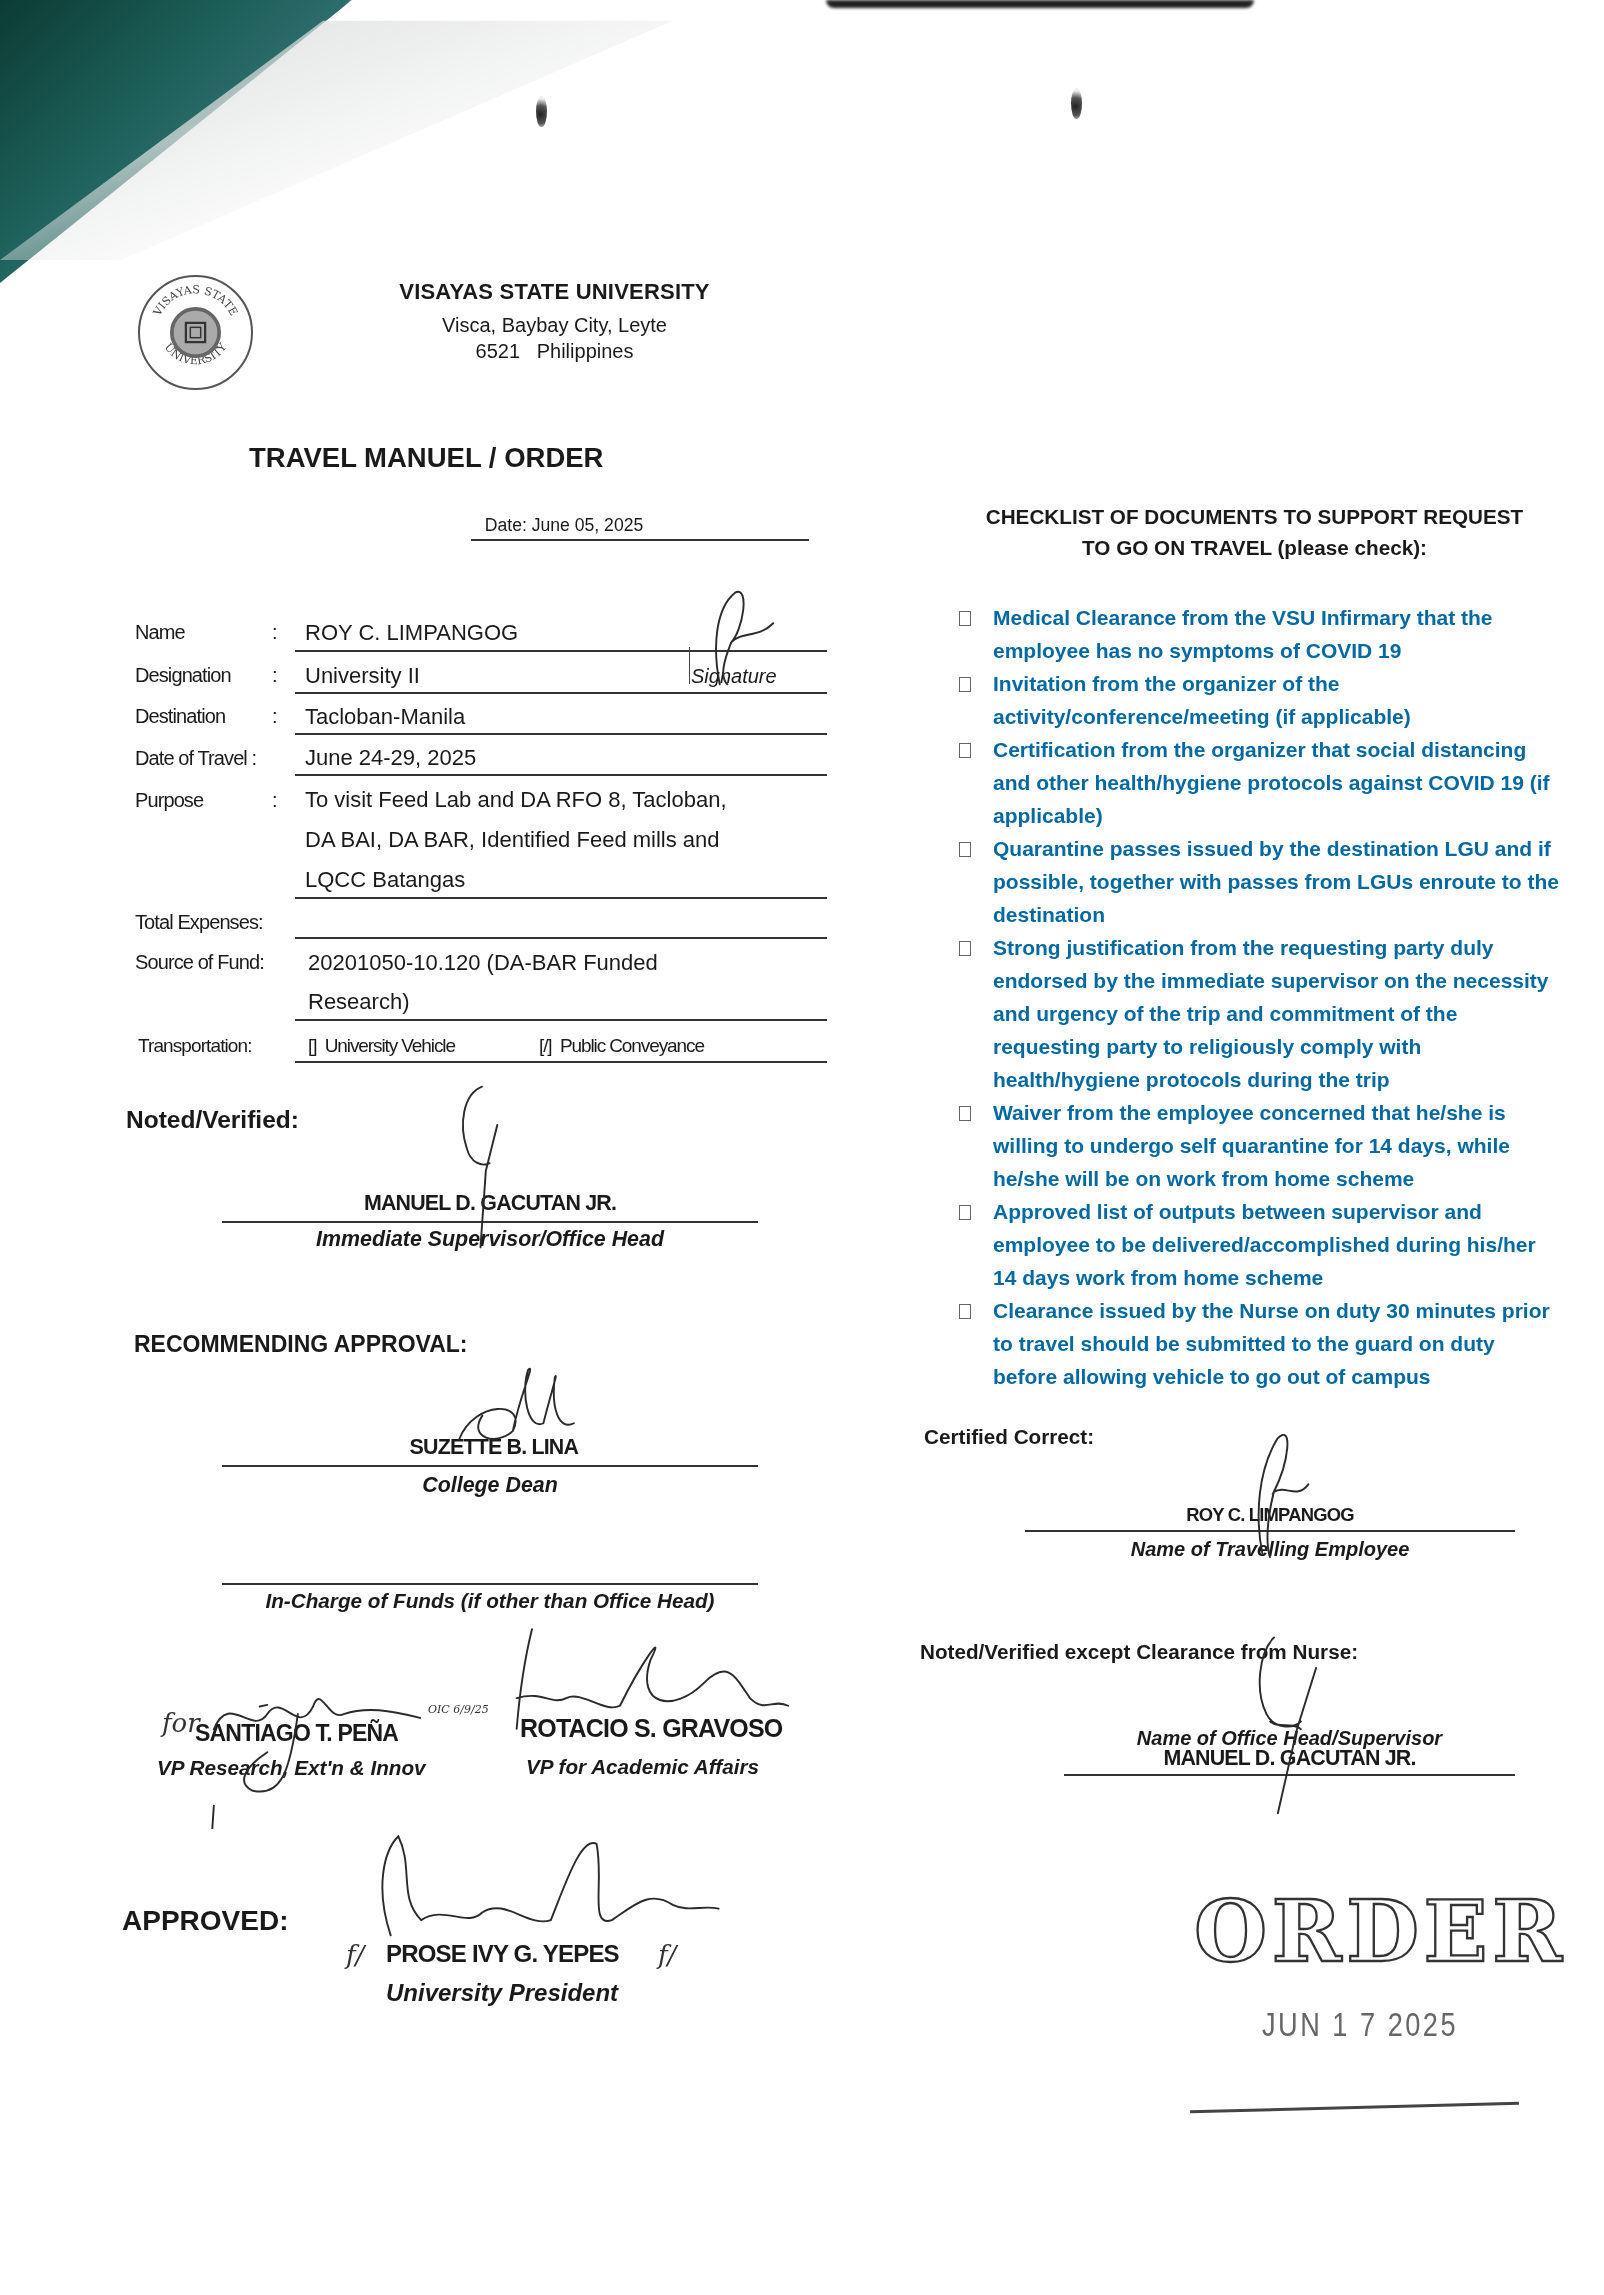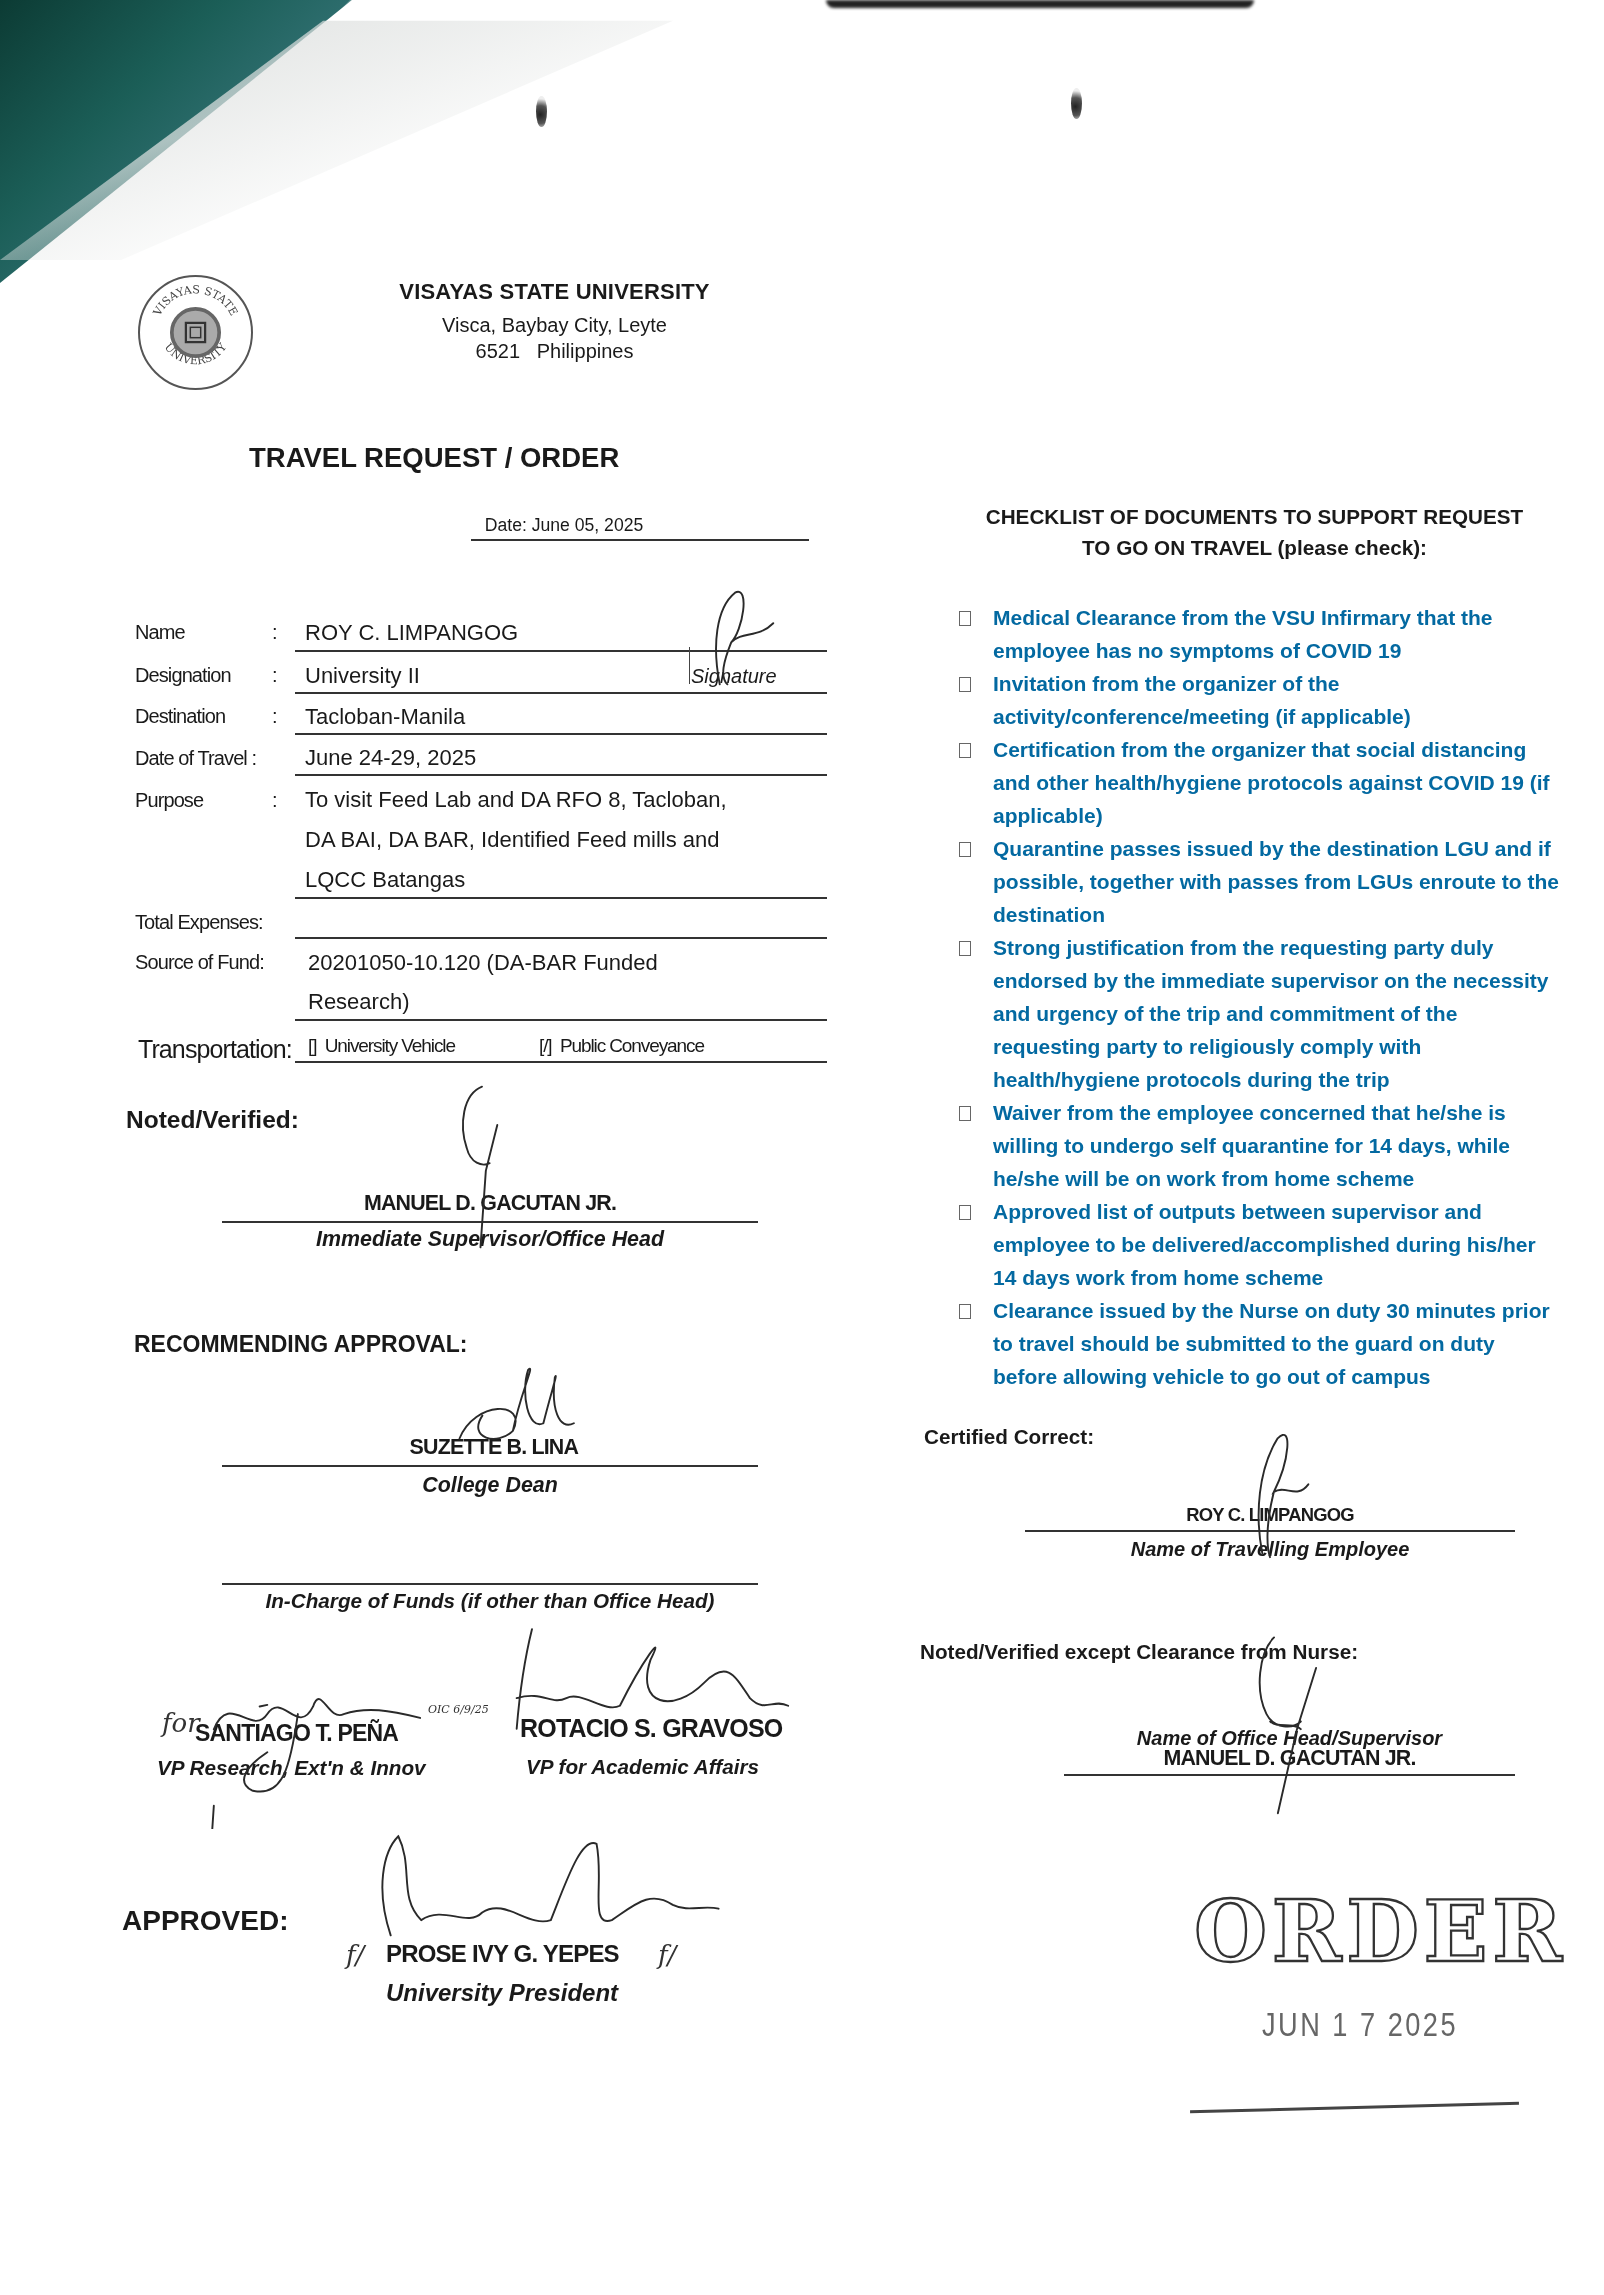--- a/index.html
+++ b/index.html
@@ -85,21 +85,21 @@
     <rect x="62" y="62" width="26" height="26" fill="none" stroke="#333" stroke-width="3"></rect>
     <rect x="68" y="68" width="14" height="14" fill="none" stroke="#333" stroke-width="2"></rect>
   </svg>
 </div>
 <div class="header">
   <div class="uni">VISAYAS STATE UNIVERSITY</div>
   <div class="addr">Visca, Baybay City, Leyte</div>
   <div class="zip" style="white-space:pre">6521   Philippines</div>
 </div>
 
-<div class="form-title">TRAVEL REQUEST / ORDER</div>
+<div class="form-title">TRAVEL MANUEL / ORDER</div>
 <div class="date-wrap">Date:  June 05, 2025</div>
 
 <div class="field-label" style="left:135px;top:621px">Name</div>
 <div class="colon" style="left:272px;top:621px">:</div>
 <div class="field-value" style="left:305px;top:620px">ROY C. LIMPANGOG</div>
 <div class="uline" style="left:295px;top:650px;width:532px"></div>
 
 <div class="field-label" style="left:135px;top:664px">Designation</div>
 <div class="colon" style="left:272px;top:664px">:</div>
 <div class="field-value" style="left:305px;top:663px">University II</div>
@@ -125,21 +125,21 @@
 
 <div class="field-label" style="left:135px;top:911px">Total Expenses:</div>
 <div class="field-value" style="left:305px;top:909px"></div>
 <div class="uline" style="left:295px;top:937px;width:532px"></div>
 
 <div class="field-label" style="left:135px;top:951px">Source of Fund:</div>
 <div class="field-value" style="left:308px;top:950px">20201050-10.120 (DA-BAR Funded</div>
 <div class="field-value" style="left:308px;top:989px">Research)</div>
 <div class="uline" style="left:295px;top:1019px;width:532px"></div>
 
-<div class="field-label" style="left:138px;top:1035px;font-size:25px">Transportation:</div>
+<div class="field-label" style="left:138px;top:1035px;font-size:19px">Transportation:</div>
 <div class="field-value" style="left:308px;top:1035px;font-size:19px;letter-spacing:-1.1px">
   <span>[]</span>&nbsp;
   <span>University Vehicle</span>
 </div>
 <div class="field-value" style="left:539px;top:1035px;font-size:19px;letter-spacing:-1.1px">
   <span>[/]</span>&nbsp;
   <span>Public Conveyance</span>
 </div>
 <div class="uline" style="left:295px;top:1061px;width:532px"></div>
 

